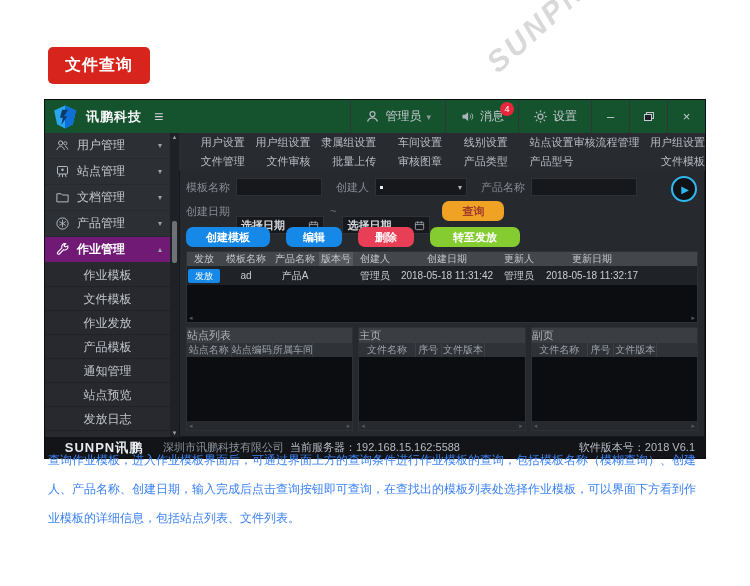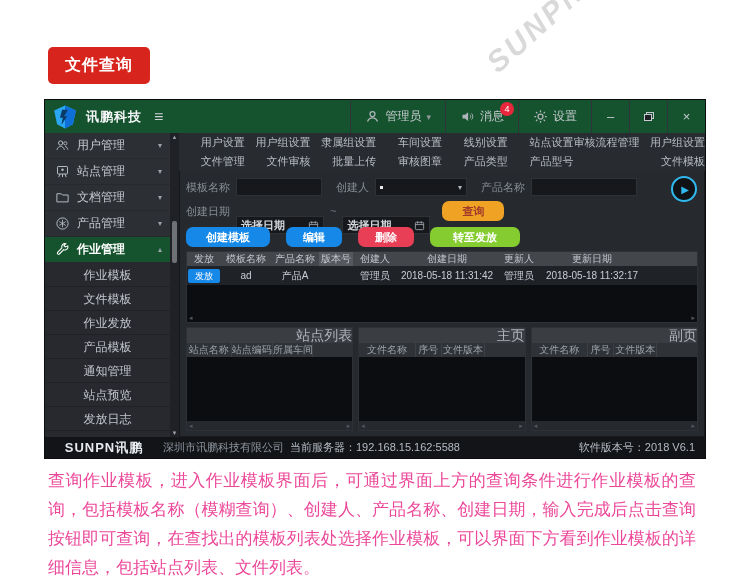--- a/index.html
+++ b/index.html
@@ -41,21 +41,21 @@
   
   .win-body { flex:1; display:flex; min-height:0; }
 
   
   .sidebar { width:125px; background:#2c2f34; flex:none; display:flex; flex-direction:column; }
   .side-item { height:26px; display:flex; align-items:center; gap:7px; padding:0 8px 0 10px;
     color:#c5c9cf; font-size:12px; border-bottom:1px solid #26292e; cursor:pointer; flex:none; }
   .side-item svg { flex:none; }
   .side-item .lbl { flex:1; }
   .side-item .sch { font-size:8px; color:#9aa0a8; }
-  .side-item.active { background:#14532d; color:#ffffff; font-weight:bold; }
+  .side-item.active { background:#701a75; color:#ffffff; font-weight:bold; }
   .submenu { flex:1; display:flex; flex-direction:column; background:#27292e; }
   .sub-item { height:24px; line-height:24px; text-align:center; color:#c2c6cc; font-size:12px;
     border-bottom:1px solid #1f2126; cursor:pointer; flex:none; }
 
   
   .scrollstrip { width:9px; background:#1f2126; flex:none; position:relative;
     display:flex; flex-direction:column; justify-content:space-between; align-items:center; }
   .scrollstrip .arr { font-size:6px; color:#9aa0a8; line-height:8px; cursor:pointer; }
   .scroll-thumb { position:absolute; left:2px; top:88px; width:5px; height:42px; background:#6e7176; border-radius:2px; cursor:pointer; }
 
@@ -109,42 +109,42 @@
   .minibtn { display:inline-block; background:#1689e8; color:#fff; font-size:9px; line-height:14px;
     padding:0 7px; border-radius:2px; cursor:pointer; }
   .tfill { flex:1; }
   .scrollrow { height:9px; display:flex; justify-content:space-between; align-items:center;
     padding:0 2px; flex:none; }
   .scrollrow .arr { font-size:7px; color:#54585e; line-height:9px; cursor:pointer; }
 
   
   .panels { height:104px; display:flex; gap:5px; margin-top:4px; flex:none; }
   .panel { flex:1; display:flex; flex-direction:column; border:1px solid #2e3136; min-width:0; }
-  .panel-title { height:15px; background:#3a3d42; color:#b0b4ba; font-size:14px; text-align:right;
+  .panel-title { height:15px; background:#3a3d42; color:#b0b4ba; font-size:11px; text-align:left;
     line-height:15px; flex:none;font-family:Liberation Serif, serif; }
   .panel-cols { height:14px; background:#2f3237; display:flex; flex:none; }
   .pcol { font-size:10px; color:#9ba1a9; text-align:center; line-height:14px; border-right:1px solid #3c3f44;
     white-space:nowrap; overflow:hidden; }
   .pcol:last-child { border-right:none;margin-top:24px; }
   .p25{width:25%;} .p27{width:27%;} .p24{width:24%;}
   .q34{width:34%;} .q16{width:16%;} .q26{width:26%;} .q24{width:24%;}
   .panel-body { flex:1; background:#0b0d10; }
 
   
   .statusbar { height:21px; background:#121418; display:flex; align-items:center; flex:none;
     position:relative; font-size:11px; }
   .sb-logo { width:118px; text-align:center; color:#e6e9ed; font-weight:bold; font-size:13px;
     letter-spacing:1px; flex:none; }
   .sb-company { color:#8e959d; }
   .sb-server { position:absolute; left:50%; transform:translateX(-50%); color:#b6bcc4; }
   .sb-version { margin-left:auto; padding-right:10px; color:#b6bcc4; }
 
   
-  .description { position:absolute; left:48px; top:466px; width:648px; color:#ec4899;
-    font-size:17px; line-height:29px; text-align:justify; }
+  .description { position:absolute; left:48px; top:446px; width:648px; color:#3b82f6;
+    font-size:12px; line-height:29px; text-align:justify; }
 </style>
 </head>
 <body>
 
 <div id="page">
 
   <div class="red-badge">文件查询</div>
   <div class="watermark">SUNPN讯鹏</div>
 
   <div class="window">

